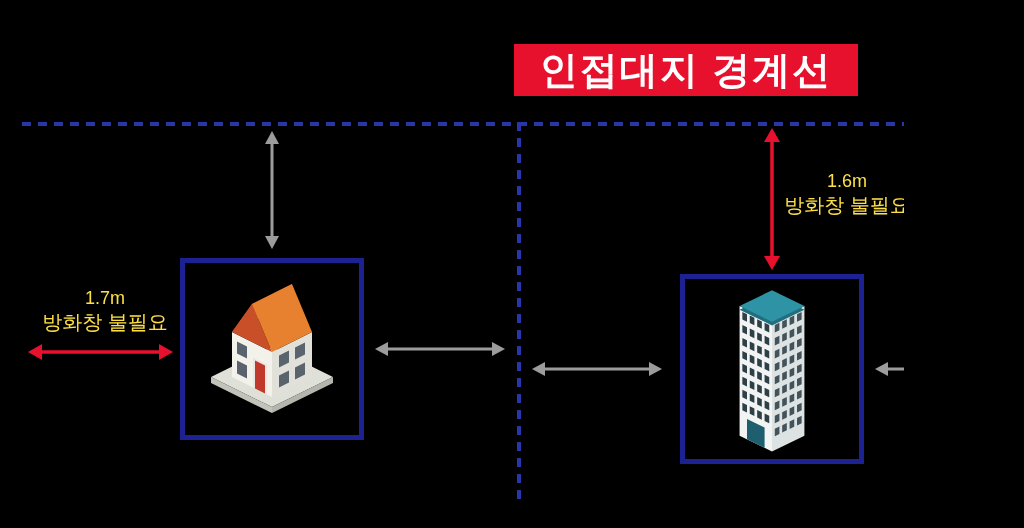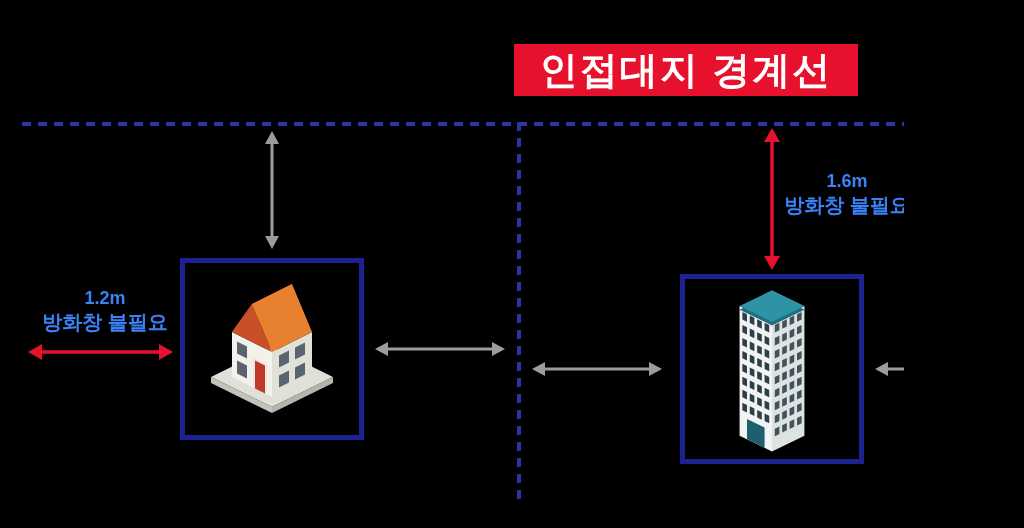--- a/index.html
+++ b/index.html
@@ -47,22 +47,22 @@
     border: 5px solid #1c2291;
     display: flex; align-items: center; justify-content: center;
   }
   .plot-box.house { left: 180px; top: 258px; width: 184px; height: 182px; }
   .plot-box.tower { left: 680px; top: 274px; width: 184px; height: 190px; }
 
   .arrow { position: absolute; }
 
   .annotation {
     position: absolute;
-    color: #3b82f6;
-    font-weight: bold;
+    color: #fde047;
+    font-weight: normal;
     text-align: center;
     line-height: 1.25;
   }
   .annotation .dist { font-size: 18px; }
   .annotation .note { font-size: 20px; }
   .annotation.left  { left: 30px;  top: 287px; width: 150px; }
   .annotation.right { left: 772px; top: 170px; width: 150px; }
 </style>
 </head>
 <body>
@@ -220,21 +220,21 @@
     <polygon points="145,12 131,4 131,20" fill="#e8112d"></polygon>
   </svg>
 
   <svg class="arrow" style="left:760px; top:128px;" width="24" height="142" viewBox="0 0 24 142">
     <line x1="12" y1="12" x2="12" y2="130" stroke="#e8112d" stroke-width="3.5"></line>
     <polygon points="12,0 4,14 20,14" fill="#e8112d"></polygon>
     <polygon points="12,142 4,128 20,128" fill="#e8112d"></polygon>
   </svg>
 
   <div class="annotation left">
-    <div class="dist">1.2m</div>
+    <div class="dist">1.7m</div>
     <div class="note">방화창 불필요</div>
   </div>
 
   <div class="annotation right">
     <div class="dist">1.6m</div>
     <div class="note">방화창 불필요</div>
   </div>
 
 </div>
 

